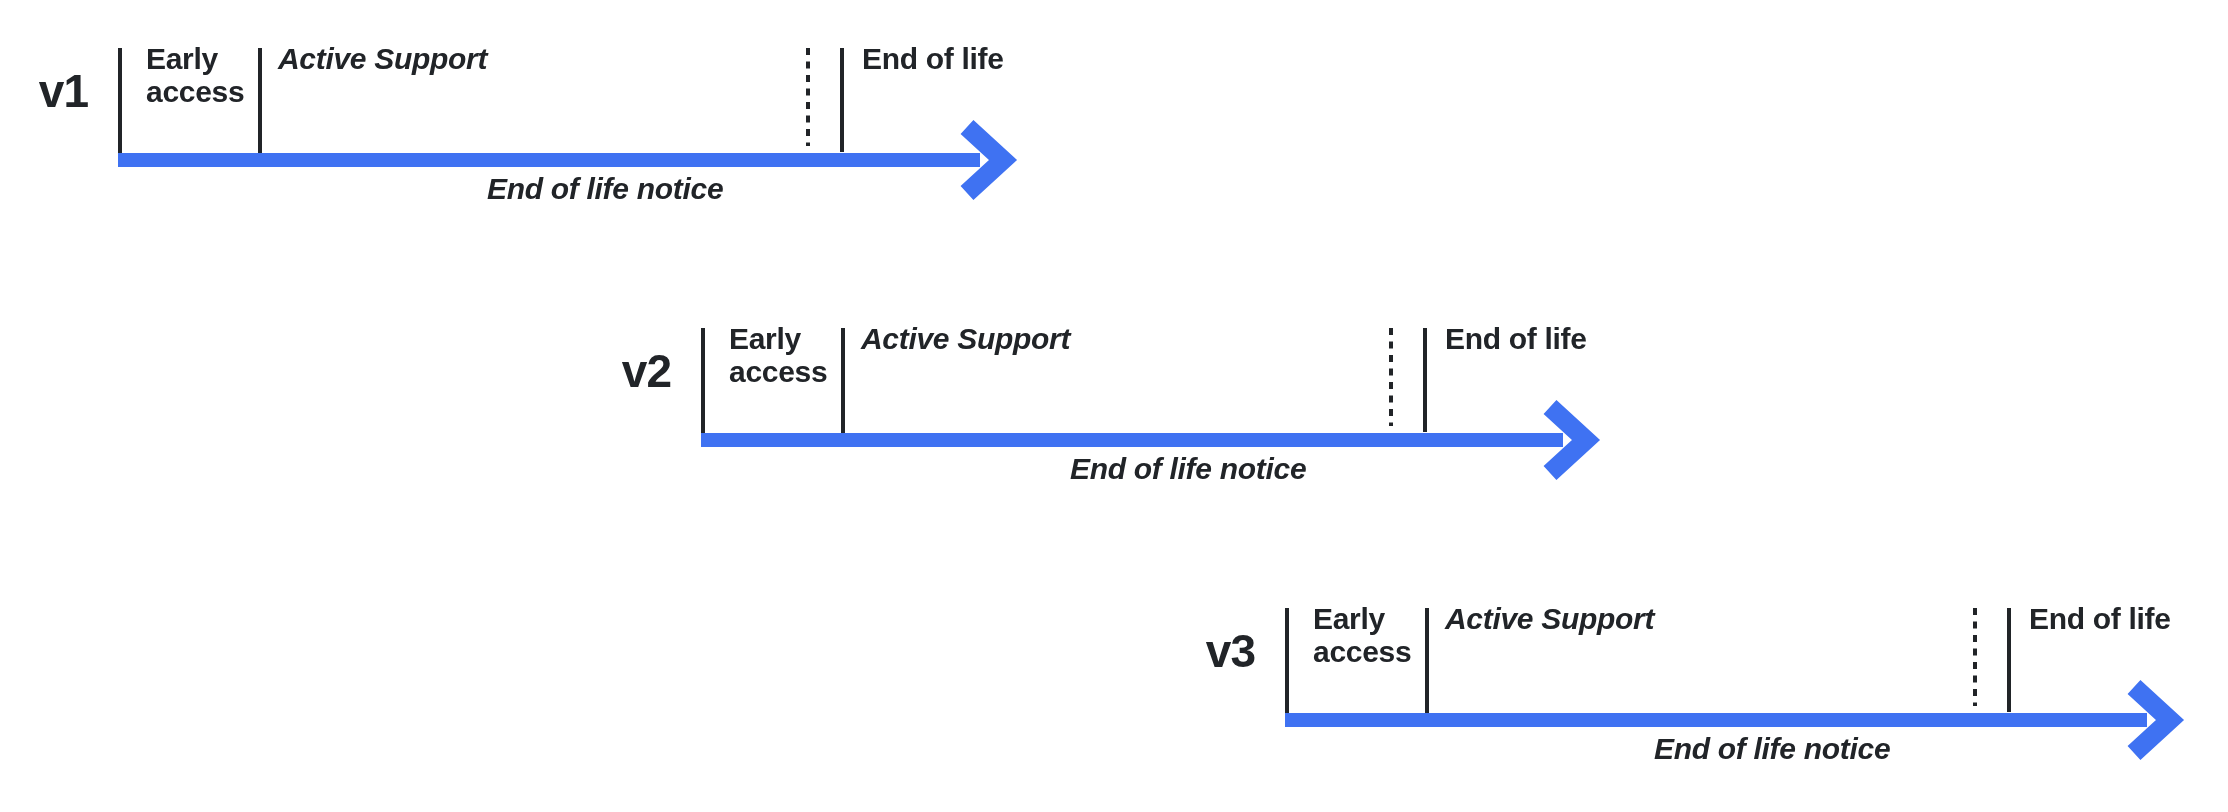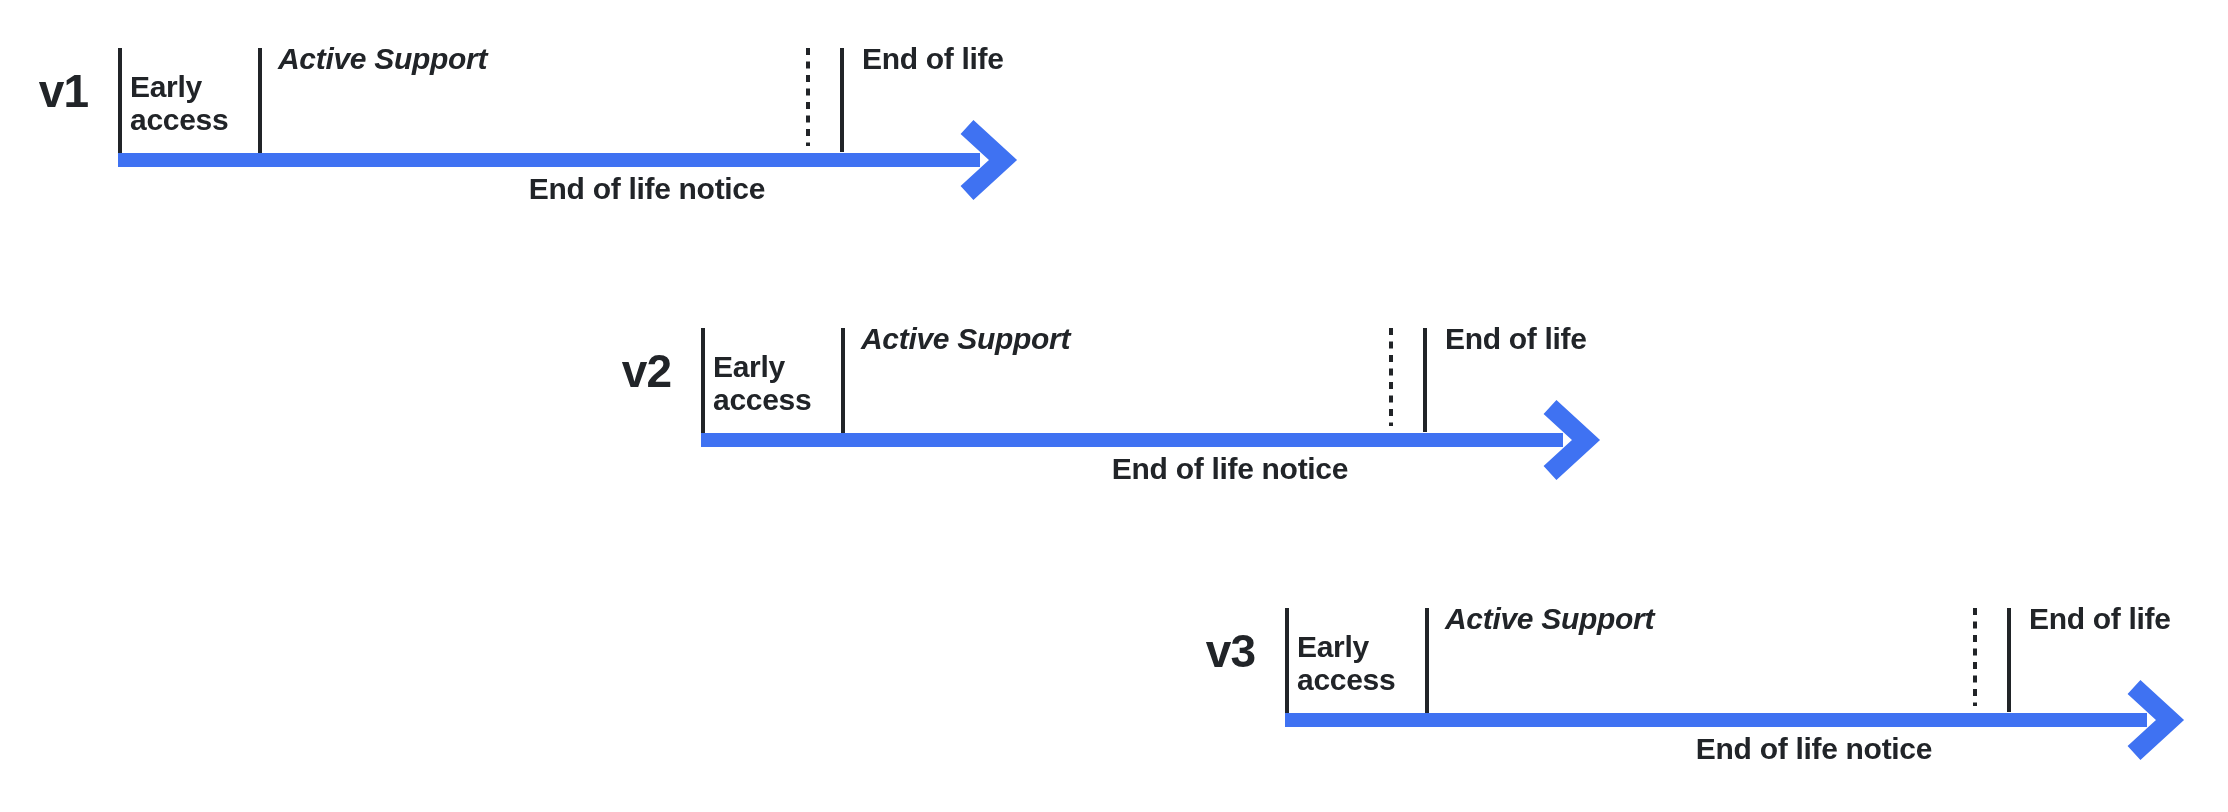--- a/index.html
+++ b/index.html
@@ -65,36 +65,37 @@
   .phase-label {
     position: absolute;
     top: -6px;
     font-size: 30px;
     line-height: 33px;
     font-weight: 700;
     letter-spacing: -0.3px;
     color: var(--ink, #212428);
     white-space: pre-line;
   }
-  .phase-early   { left: 12px; width: 115px; margin-top: 28px; }
+  .phase-early   { left: 28px; width: 115px; }
   .phase-active  { left: 160px; white-space: nowrap; font-style: italic; }
   .phase-eol     { left: 744px; white-space: nowrap; }
 
   .notice-label {
     position: absolute;
     top: 124px;
     left: 369px;
     width: 320px;
-    text-align: center;
+    text-align: left;
     font-size: 30px;
     line-height: 33px;
     font-weight: 700;
     letter-spacing: -0.3px;
     color: var(--ink, #212428);
     white-space: nowrap;
+    font-style: italic;
   }
 </style>
 </head>
 <body style="background: rgb(255, 255, 255);">
 
 <div class="timeline-row row-0">
   <div class="version-label">v1</div>
   <svg class="timeline-svg" width="910" height="160" viewBox="0 0 910 160">
     <line class="tick" x1="2" y1="0" x2="2" y2="105"></line>
     <line class="tick" x1="142" y1="0" x2="142" y2="105"></line>

